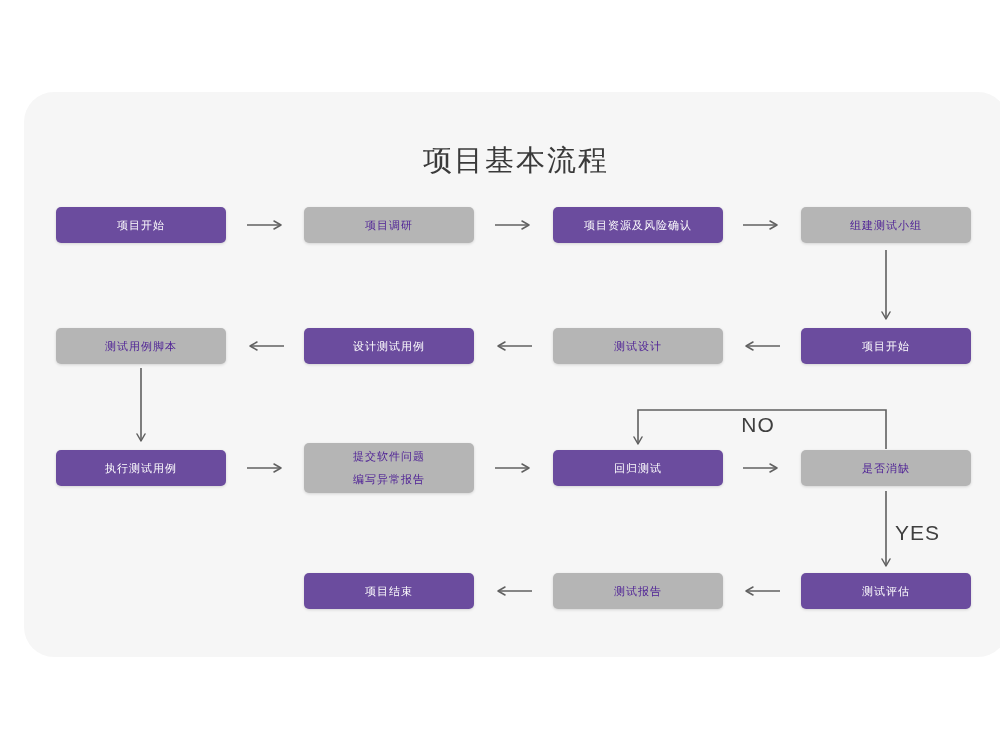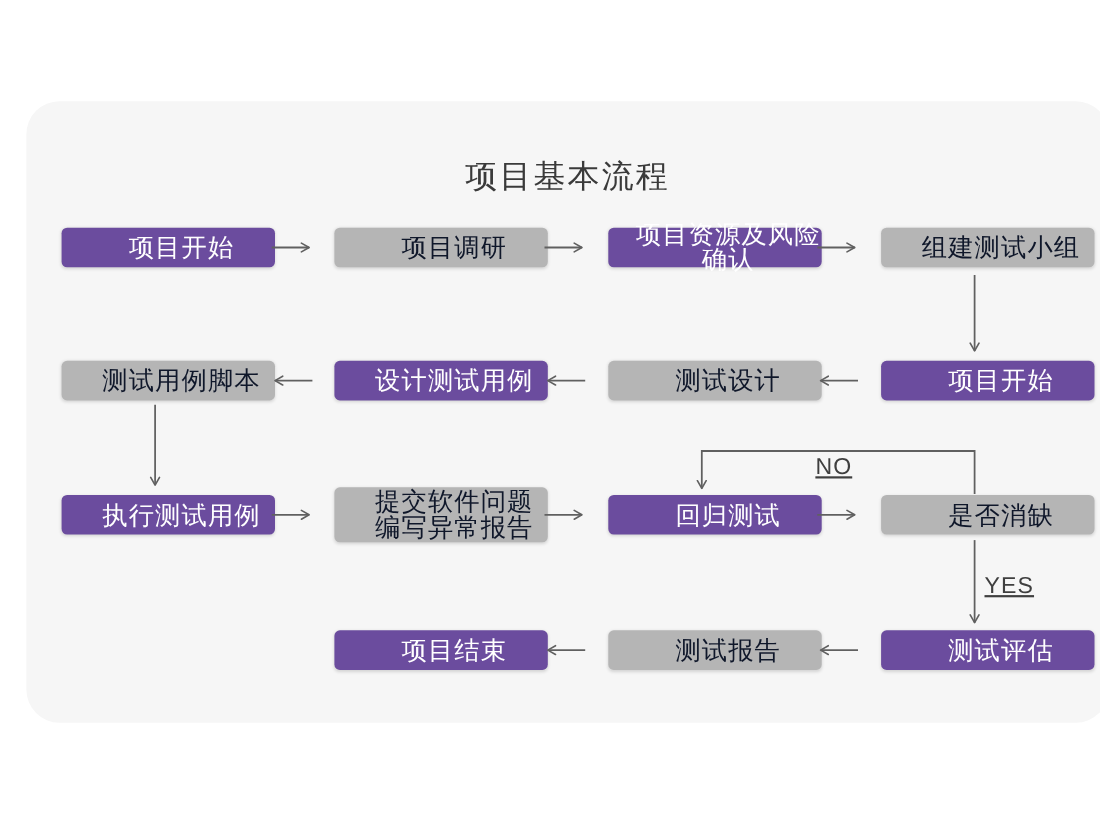--- a/index.html
+++ b/index.html
@@ -37,45 +37,43 @@
     color: #3a3a3a;
   }
   .node {
     position: absolute;
     width: 170px;
     height: 36px;
     border-radius: 5px;
     display: flex;
     align-items: center;
     justify-content: center;
-    font-size: 23px;
+    font-size: 11px;
     letter-spacing: 1px;
     text-align: center;
     white-space: pre-line;
     line-height: 23px;
     box-shadow: 0 1px 3px rgba(0,0,0,0.14);
-    padding-left: 24px;
   }
   .purple { background: #6b4c9e; color: #ffffff; }
-  .gray   { background: #b5b5b5; color: #0f172a; }
+  .gray   { background: #b5b5b5; color: #4c1d95; }
   .col1 { left: 40px; }
   .col2 { left: 288px; }
   .col3 { left: 537px; }
   .col4 { left: 785px; }
   .row1 { top: 207px; }
   .row2 { top: 328px; }
   .row3 { top: 450px; }
   .row4 { top: 573px; }
   .tall { top: 443px; height: 50px; }
   .edge-label {
     position: absolute;
     font-size: 21px;
     color: #3f3f3f;
     letter-spacing: 1px;
-    text-decoration: underline;
   }
   .label-no  { left: 712px; top: 413px; width: 60px; text-align: center; }
   .label-yes { left: 879px; top: 521px; }
   svg.wires {
     position: absolute;
     left: 0;
     top: 0;
     pointer-events: none;
   }
 </style>

